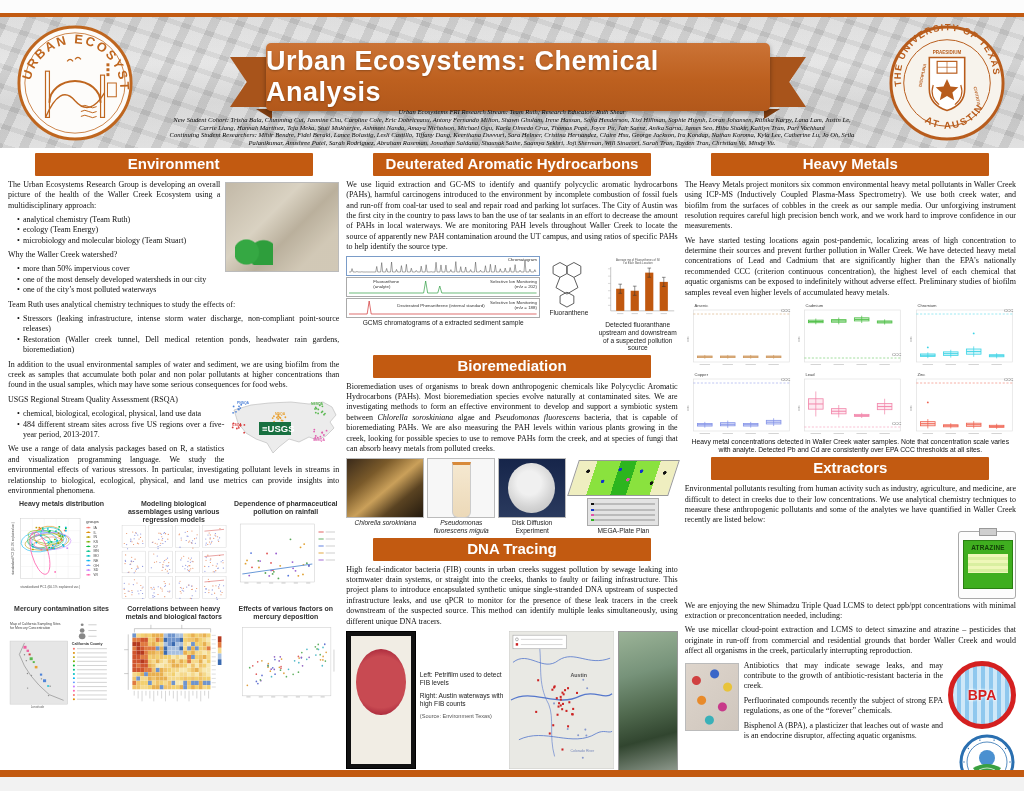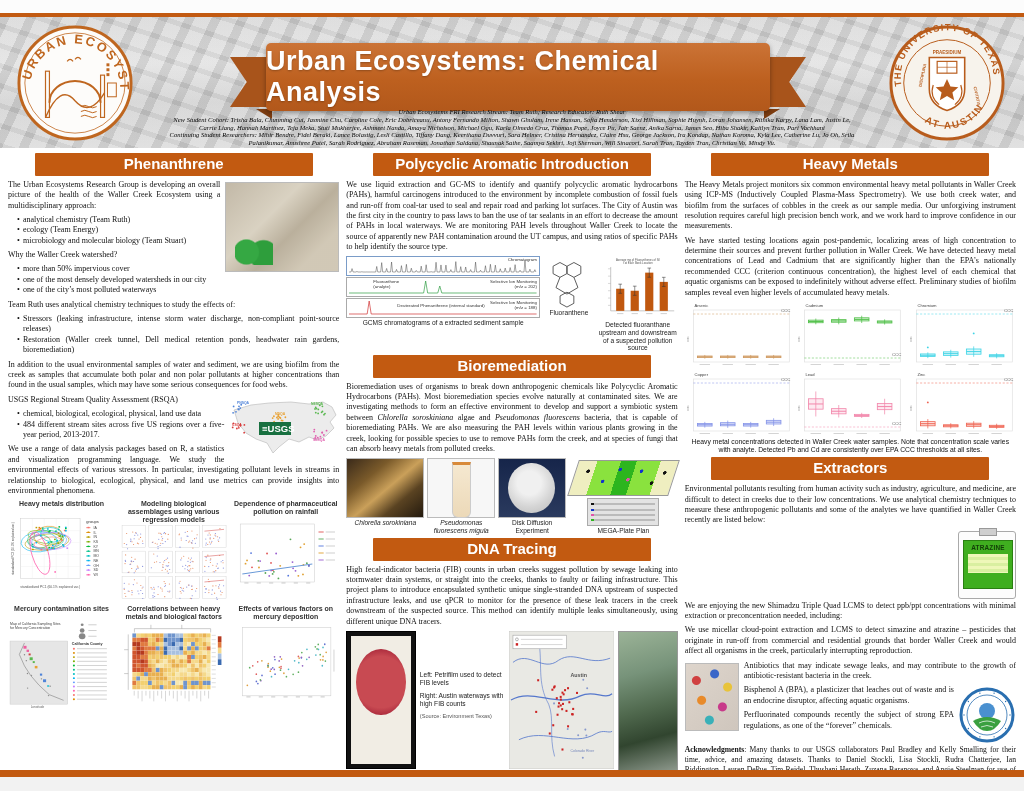--- a/index.html
+++ b/index.html
@@ -191,21 +191,21 @@
           <path d="M46,62 q-4,12 6,20 M74,62 q4,12 -6,20" stroke="#b85c1c" stroke-width="1.2" fill="none"></path>
           <text x="60" y="31" font-family="Liberation Sans,sans-serif" font-size="4.6" fill="#b85c1c" text-anchor="middle" font-weight="bold">PRAESIDIUM</text>
           <text x="34" y="64" font-family="Liberation Sans,sans-serif" font-size="4.2" fill="#b85c1c" transform="rotate(-78 34 64)" font-weight="bold">DISCIPLINA</text>
           <text x="87" y="64" font-family="Liberation Sans,sans-serif" font-size="4.2" fill="#b85c1c" transform="rotate(78 87 64)" font-weight="bold">CIVITATIS</text>
         </svg></div>
   </header>
 
   <main>
 
     <section class="col">
-      <div class="sec-h"><span>Phenanthrene</span></div>
+      <div class="sec-h"><span>Environment</span></div>
       <div>
         <div class="photo intro-photo"></div>
         <p class="txt">The Urban Ecosystems Research Group is developing an overall picture of the health of the Waller Creek Ecosystem using a multidisciplinary approach:</p>
         <div>
             <div class="bullet-item">
               <span class="bd">•</span>
               <span>analytical chemistry (Team Ruth)</span>
             </div>
             <div class="bullet-item">
               <span class="bd">•</span>
@@ -1208,21 +1208,21 @@
                 <line x1="62" y1="69" x2="66" y2="69" stroke="#999" stroke-width="0.5"></line>
                 <line x1="74" y1="69" x2="78" y2="69" stroke="#999" stroke-width="0.5"></line>
                 <line x1="86" y1="69" x2="90" y2="69" stroke="#999" stroke-width="0.5"></line>
                 <line x1="99" y1="26" x2="99" y2="46" stroke="#bbb" stroke-width="0.6"></line>
               </svg></div>
           </div>
       </div>
     </section>
 
     <section class="col">
-      <div class="sec-h"><span>Polycyclic Aromatic Introduction</span></div>
+      <div class="sec-h"><span>Deuterated Aromatic Hydrocarbons</span></div>
       <p class="txt">We use liquid extraction and GC-MS to identify and quantify polycyclic aromatic hydrocarbons (PAHs), harmful carcinogens introduced to the environment by incomplete combustion of fossil fuels and run-off from coal-tar used to seal and repair road and parking lot surfaces. The City of Austin was the first city in the country to pass laws to ban the use of tar sealants in an effort to decrease the amount of PAHs in local waterways. We are monitoring PAH levels throughout Waller Creek to locate the source of apparently new PAH contamination around the UT campus, and using ratios of specific PAHs to help identify the source type.</p>
       <div class="gcms-row">
         <div class="gcms">
             <div class="strip blue"><svg viewBox="0 0 190 18" width="100%" height="100%" preserveAspectRatio="none">
                 <path d="M2,15 L4,15 L5,11.578703703703704 L6,15 L8.9,15 L9.9,14.409936556927297 L10.9,15 L13.8,15 L14.8,14.70670438957476 L15.8,15 L18.700000000000003,15 L19.700000000000003,14.9443158436214 L20.700000000000003,15 L23.6,15 L24.6,14.968449931412895 L25.6,15 L28.5,15 L29.5,9.439600480109739 L30.5,15 L33.400000000000006,15 L34.400000000000006,5.610853909465019 L35.400000000000006,15 L38.300000000000004,15 L39.300000000000004,11.439000342935529 L40.300000000000004,15 L43.2,15 L44.2,5.028978052126201 L45.2,15 L48.1,15 L49.1,12.411651234567902 L50.1,15 L53,15 L54,8.654921124828531 L55,15 L57.900000000000006,15 L58.900000000000006,7.308170438957476 L59.900000000000006,15 L62.800000000000004,15 L63.800000000000004,11.180041152263374 L64.80000000000001,15 L67.7,15 L68.7,13.44954561042524 L69.7,15 L72.60000000000001,15 L73.60000000000001,9.1105109739369 L74.60000000000001,15 L77.5,15 L78.5,7.749356995884774 L79.5,15 L82.4,15 L83.4,14.656207133058984 L84.4,15 L87.30000000000001,15 L88.30000000000001,5.269332990397805 L89.30000000000001,15 L92.2,15 L93.2,7.952932098765432 L94.2,15 L97.10000000000001,15 L98.10000000000001,8.1082390260631 L99.10000000000001,15 L102,15 L103,12.617969821673526 L104,15 L106.9,15 L107.9,4.624099794238683 L108.9,15 L111.80000000000001,15 L112.80000000000001,9.63897462277092 L113.80000000000001,15 L116.7,15 L117.7,9.989754801097394 L118.7,15 L121.60000000000001,15 L122.60000000000001,12.59619341563786 L123.60000000000001,15 L126.50000000000001,15 L127.50000000000001,5.081747256515776 L128.5,15 L131.4,15 L132.4,13.218021262002743 L133.4,15 L136.3,15 L137.3,8.702546296296296 L138.3,15 L141.20000000000002,15 L142.20000000000002,7.269890260631001 L143.20000000000002,15 L146.10000000000002,15 L147.10000000000002,8.136102537722909 L148.10000000000002,15 L151,15 L152,11.776491769547325 L153,15 L155.9,15 L156.9,11.036736968449931 L157.9,15 L160.8,15 L161.8,10.57733196159122 L162.8,15 L165.70000000000002,15 L166.70000000000002,7.65136316872428 L167.70000000000002,15 L170.60000000000002,15 L171.60000000000002,13.2156207133059 L172.60000000000002,15 L175.5,15 L176.5,3.3750428669410155 L177.5,15 L180.4,15 L181.4,12.160493827160494 L182.4,15 L185.3,15 L186.3,12.639874828532236 L187.3,15" stroke="#222" stroke-width="0.4" fill="none"></path>
               </svg><span class="slabel" style="right: 2px; top: 1px;">Chromatogram</span></div>
             <div class="strip "><svg viewBox="0 0 190 18" width="100%" height="100%" preserveAspectRatio="none">
                 <path d="M2,15 L76,15 L78,3 L80,15 L90,15 L92,8 L94,15 L188,15" stroke="#2f9e44" stroke-width="0.7" fill="none"></path>
               </svg><span class="slabel" style="left: 26px; top: 2px; width: 34px;">Fluoranthene (analyte)</span><span class="slabel" style="right: 2px; top: 2px; width: 52px; text-align: right;">Selective Ion Monitoring (m/z = 202)</span></div>
             <div class="strip "><svg viewBox="0 0 190 18" width="100%" height="100%" preserveAspectRatio="none">
@@ -1522,40 +1522,43 @@
         <p class="txt">Environmental pollutants resulting from human activity such as industry, agriculture, and medicine, are difficult to detect in creeks due to their low concentrations. We use analytical chemistry techniques to measure these anthropogenic pollutants and some of the analytes we have quantified in Waller Creek recently are listed below:</p>
         <div class="atrazine">
           <div class="atz-label">
               <span>ATRAZINE</span>
             </div>
         </div>
         <p class="txt" style="clear:right">We are enjoying the new Shimadzu Triple Quad LCMS to detect ppb/ppt concentrations with minimal extraction or preconcentration needed, including:</p>
         <p class="txt">We use micellar cloud-point extraction and LCMS to detect simazine and atrazine – pesticides that originate in run-off from commercial and residential grounds that border Waller Creek and would affect all organisms in the creek, particularly interrupting reproduction.</p>
         <div>
           <div class="pills"></div>
+          <div class="bpa">
+              <span>BPA</span>
+            </div>
           <p class="ext-item">Antibiotics that may indicate sewage leaks, and may contribute to the growth of antibiotic-resistant bacteria in the creek.</p>
           <div class="epa"><svg viewBox="0 0 56 56" width="100%" height="100%" preserveAspectRatio="none">
                 <circle cx="28" cy="28" r="26" fill="#fff" stroke="#2a6fb0" stroke-width="3"></circle>
                 <circle cx="28" cy="28" r="20" fill="none" stroke="#2a6fb0" stroke-width="0.8"></circle>
                 <circle cx="28" cy="24" r="8" fill="#4a90d0"></circle>
                 <path d="M14,34 Q28,26 42,34 Q36,44 28,44 Q20,44 14,34 Z" fill="#3aa040"></path>
                 <path d="M20,36 q8,-4 16,0 M22,40 q6,-3 12,0" stroke="#e8f4e8" stroke-width="0.8" fill="none"></path>
                 <circle cx="51" cy="28" r="0.7" fill="#2a6fb0"></circle>
                 <circle cx="46.60739087062379" cy="41.519060802726884" r="0.7" fill="#2a6fb0"></circle>
                 <circle cx="35.10739087062379" cy="49.874299874788534" r="0.7" fill="#2a6fb0"></circle>
                 <circle cx="20.89260912937621" cy="49.874299874788534" r="0.7" fill="#2a6fb0"></circle>
                 <circle cx="9.392609129376211" cy="41.519060802726884" r="0.7" fill="#2a6fb0"></circle>
                 <circle cx="5" cy="28.000000000000004" r="0.7" fill="#2a6fb0"></circle>
                 <circle cx="9.392609129376208" cy="14.48093919727312" r="0.7" fill="#2a6fb0"></circle>
                 <circle cx="20.892609129376204" cy="6.12570012521147" r="0.7" fill="#2a6fb0"></circle>
                 <circle cx="35.10739087062379" cy="6.125700125211466" r="0.7" fill="#2a6fb0"></circle>
                 <circle cx="46.60739087062379" cy="14.480939197273113" r="0.7" fill="#2a6fb0"></circle>
               </svg></div>
+          <p class="ext-item">Perfluorinated compounds recently the subject of strong EPA regulations, as one of the “forever” chemicals.</p>
           <p class="ext-item">Bisphenol A (BPA), a plasticizer that leaches out of waste and is an endocrine disruptor, affecting aquatic organisms.</p>
-          <p class="ext-item">Perfluorinated compounds recently the subject of strong EPA regulations, as one of the “forever” chemicals.</p>
         </div>
         <p class="ack"><b>Acknowledgments</b>: Many thanks to our USGS collaborators Paul Bradley and Kelly Smalling for their time, advice, and amazing datasets. Thanks to Daniel Stockli, Lisa Stockli, Rudra Chatterjee, Ian Riddington, Lauren DePue, Tim Reidel, Thushani Herath, Zuzana Baranova, and Angie Steelman for use of their instrumentation, supplies, data, and advice.</p>
       </div>
     </section>
   </main>
 
   <div class="bottom-bar"></div>
   <div class="below-bar"></div>
 </div>
 

